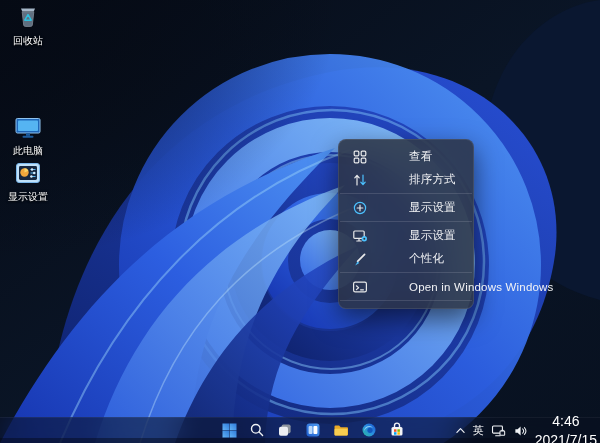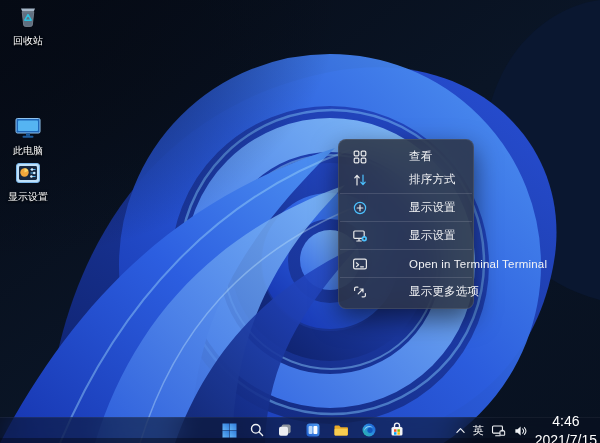--- a/index.html
+++ b/index.html
@@ -171,46 +171,45 @@
         <svg width="16" height="16" viewBox="0 0 16 16" fill="none" stroke-width="1.2" stroke-linecap="round">
           <rect x="1.8" y="3" width="10.4" height="7.4" rx="1" stroke="#e8e9ea"></rect>
           <path d="M7,10.6 v2.2 M4.8,13 h4.4" stroke="#e8e9ea"></path>
           <circle cx="12.3" cy="10.8" r="2.7" fill="#4cc2ff" stroke="none"></circle>
           <circle cx="12.3" cy="10.8" r="1" fill="#2c2f38" stroke="none"></circle>
         </svg>
       </span>
       <span class="mil">显示设置</span>
     </div>
 
+    <div class="mi">
+      <span class="mic">
+        <svg width="16" height="16" viewBox="0 0 16 16" fill="none" stroke-linecap="round">
+          <path d="M12.6,3.4 L5.6,10.4" stroke="#e8e9ea" stroke-width="1.7"></path>
+          <path d="M5.6,10.4 l-2.4,4 4,-2.4 z" fill="#4cc2ff" stroke="none"></path>
+        </svg>
+      </span>
+      <span class="mil">个性化</span>
+    </div>
 
     <div class="msep"></div>
 
     <div class="mi">
       <span class="mic">
         <svg width="16" height="16" viewBox="0 0 16 16" fill="none" stroke="#e8e9ea" stroke-width="1.2" stroke-linecap="round" stroke-linejoin="round">
           <rect x="1.6" y="3.2" width="12.8" height="9.6" rx="1.6"></rect>
           <path d="M4.4,6.8 l2.2,1.9 -2.2,1.9"></path>
           <path d="M8.6,10.8 h2.8"></path>
         </svg>
       </span>
-      <span class="mil">Open in Terminal Terminal</span>
+      <span class="mil">Open in Windows Windows</span>
     </div>
 
     <div class="msep"></div>
 
-    <div class="mi">
-      <span class="mic">
-        <svg width="16" height="16" viewBox="0 0 16 16" fill="none" stroke="#e8e9ea" stroke-width="1.2" stroke-linecap="round" stroke-linejoin="round">
-          <path d="M2.6,6.5 V4.6 a1.4,1.4 0 0 1 1.4,-1.4 h1.9"></path>
-          <path d="M13.4,9.5 v1.9 a1.4,1.4 0 0 1 -1.4,1.4 h-1.9"></path>
-          <path d="M6.2,9.8 L11,5 M11,5 h-3 M11,5 v3"></path>
-        </svg>
-      </span>
-      <span class="mil">显示更多选项</span>
-    </div>
 
   </div>
 
   <div class="taskbar">
 
     <div class="tb-center">
 
       <div class="tbtn">
         <svg width="17" height="17" viewBox="0 0 16 16">
           <defs>

